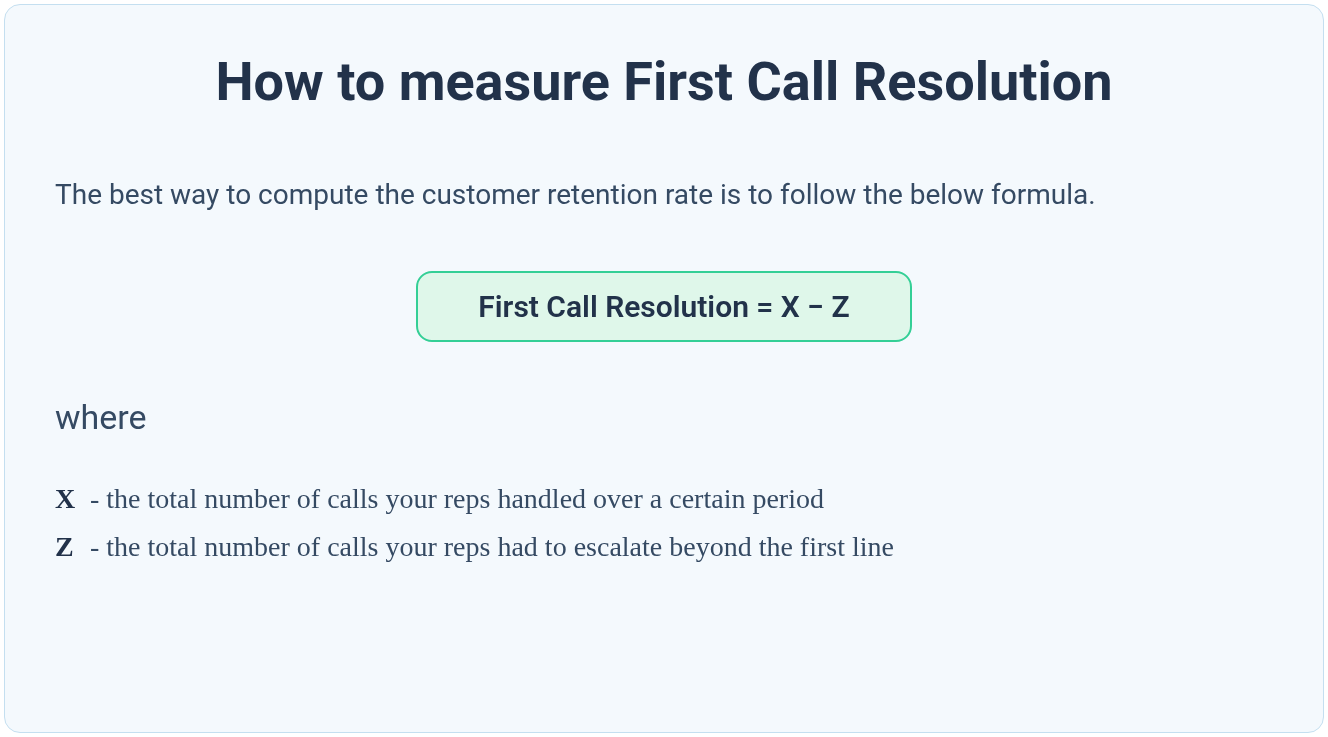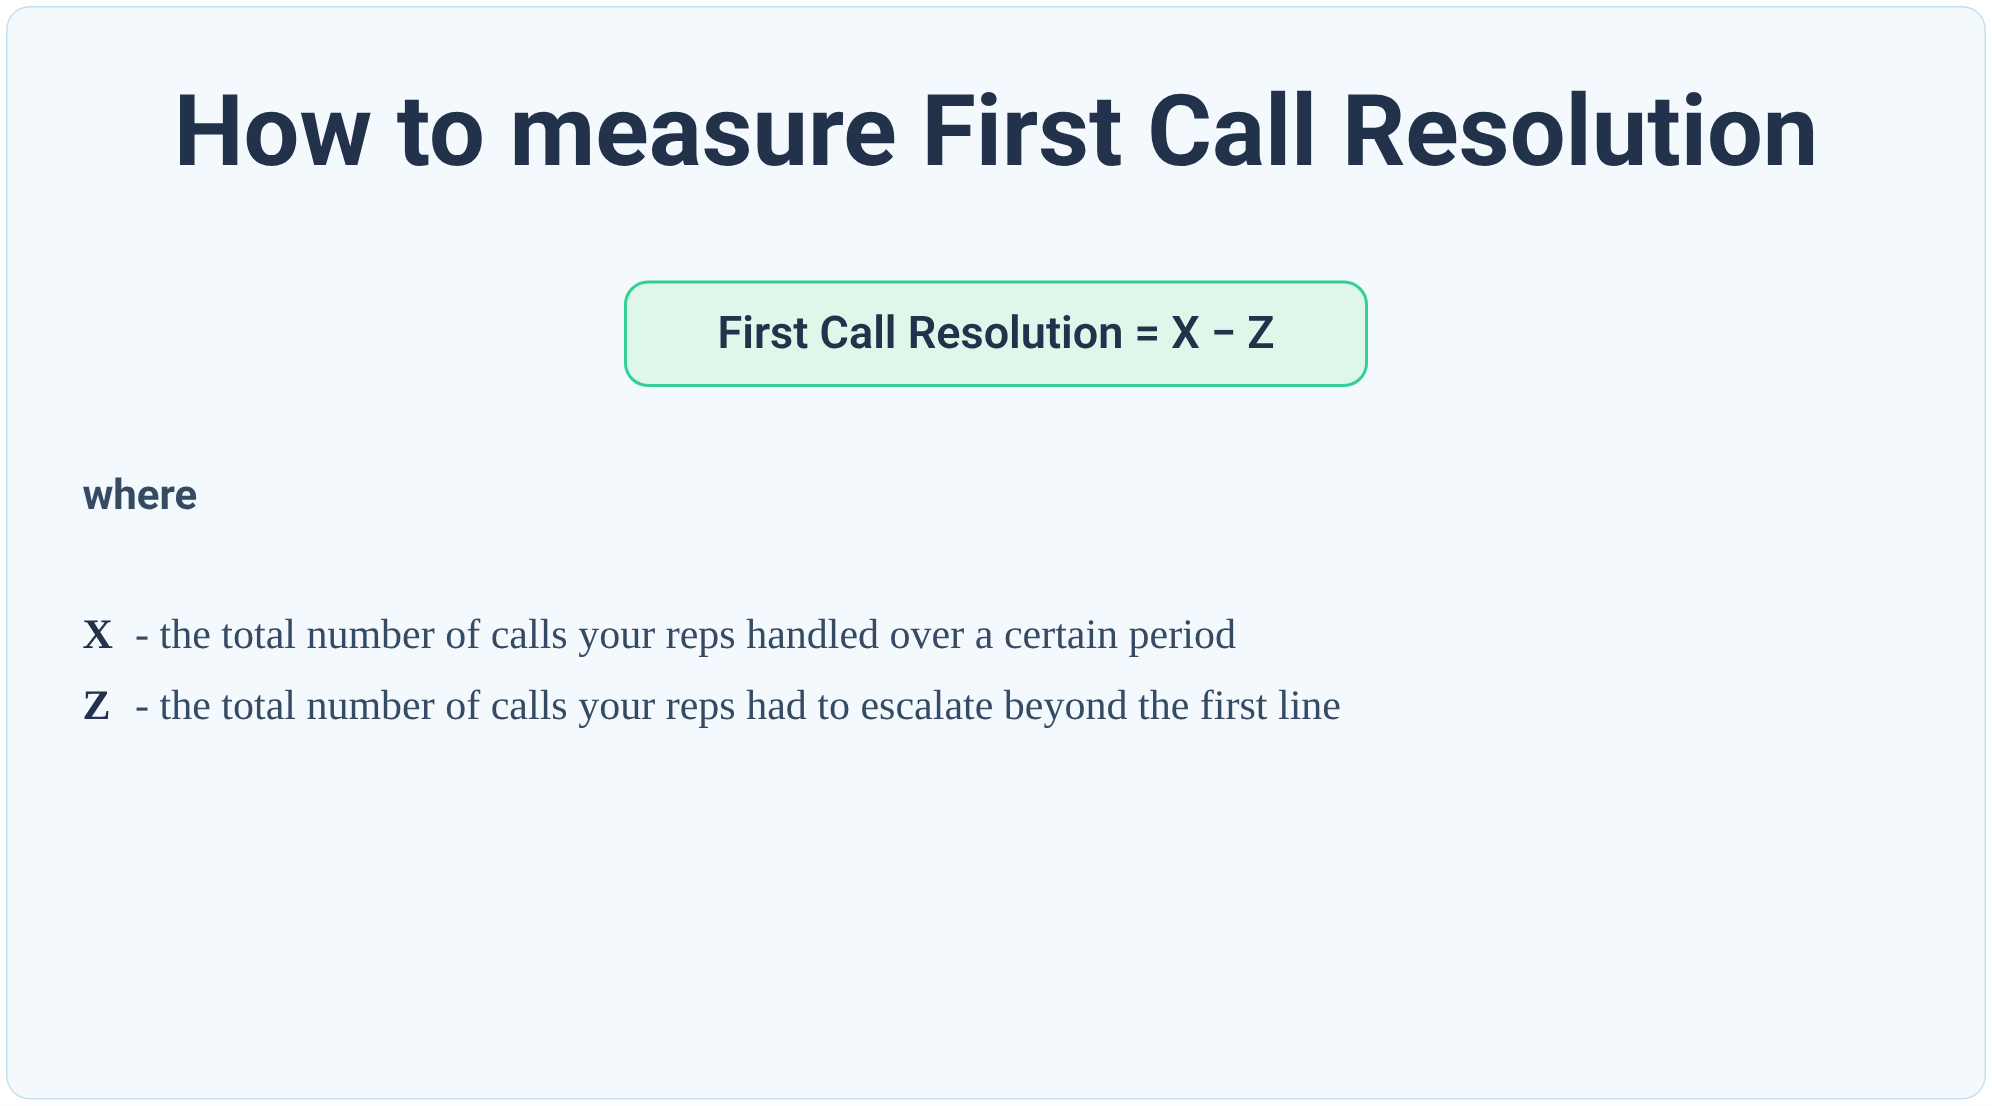--- a/index.html
+++ b/index.html
@@ -15,21 +15,21 @@
     .card {
       width: 1320px;
       height: 729px;
       background: #f4f9fd;
       border: 1px solid #c4dff0;
       border-radius: 16px;
       padding: 40px 50px;
       margin: 0 auto;
     }
     .title {
-      font-size: 66px;
+      font-size: 54px;
       font-weight: 700;
       color: #22324a;
       text-align: center;
       margin-bottom: 60px;
       margin-top: 5px;
     }
     .intro {
       font-size: 28px;
       font-weight: 400;
       color: #354a63;
@@ -45,24 +45,24 @@
       background: #dff7ea;
       border: 2px solid #34cf96;
       border-radius: 16px;
       padding: 16px 60px;
       font-size: 30px;
       font-weight: 600;
       color: #22324a;
       text-align: center;
     }
     .where {
-      font-size: 28px;
-      font-weight: 700;
+      font-size: 34px;
+      font-weight: 400;
       color: #354a63;
-      margin-bottom: 56px;
+      margin-bottom: 40px;
     }
     .definitions {
       font-size: 28px;
       color: #354a63;
       line-height: 1.55;
       font-family: Liberation Serif, serif;
     }
     .def-line {
       margin-bottom: 4px;
     }
@@ -74,20 +74,21 @@
     }
     .def-text {
       font-weight: 400;
     }
   </style>
 </head>
 <body>
 
 <div class="card">
   <h1 class="title">How to measure First Call Resolution</h1>
+  <p class="intro">The best way to compute the customer retention rate is to follow the below formula.</p>
   <div class="formula-wrap">
     <div class="formula-box">First Call Resolution = X − Z</div>
   </div>
   <p class="where">where</p>
   <div class="definitions">
     <div class="def-line">
       <span class="def-var">X</span><span class="def-text"> - the total number of calls your reps handled over a certain period</span>
     </div>
     <div class="def-line">
       <span class="def-var">Z </span><span class="def-text"> - the total number of calls your reps had to escalate beyond the first line</span>

